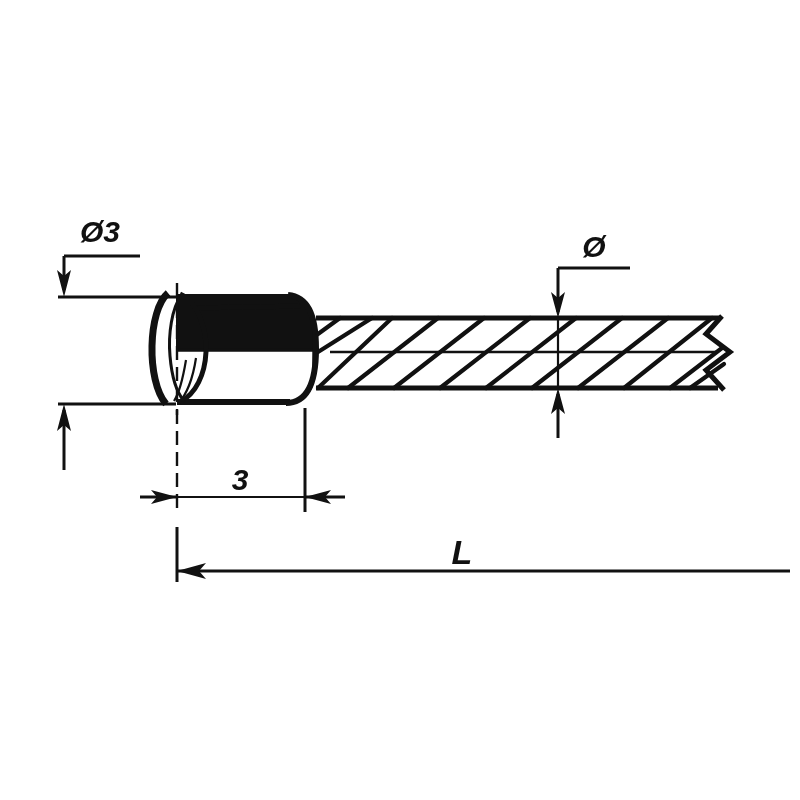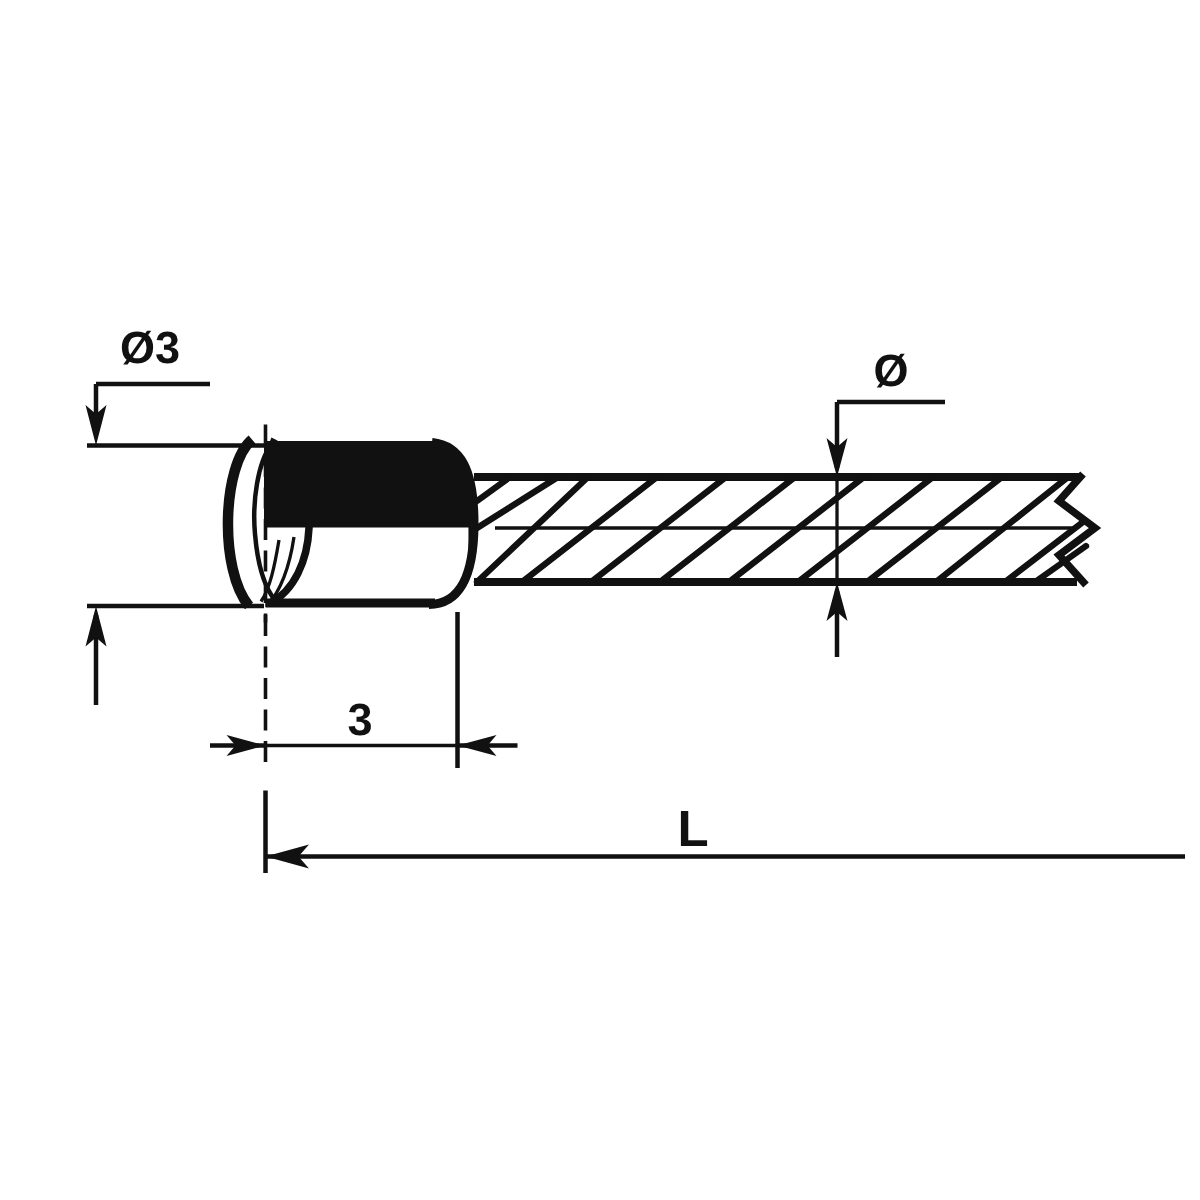--- a/index.html
+++ b/index.html
@@ -11,20 +11,21 @@
     width: 800px;
     height: 800px;
     font-family: "Liberation Sans", sans-serif;
     overflow: hidden;
   }
   #drawing-root {
     position: relative;
     width: 800px;
     height: 680px;
     background: #ffffff;
+    font-style: italic;
   }
   #tech-drawing {
     display: block;
     width: 800px;
     height: 800px;
   }
   .dim-text {
     font-family: "Liberation Sans", sans-serif;
     font-weight: 700;
     fill: #111111;

